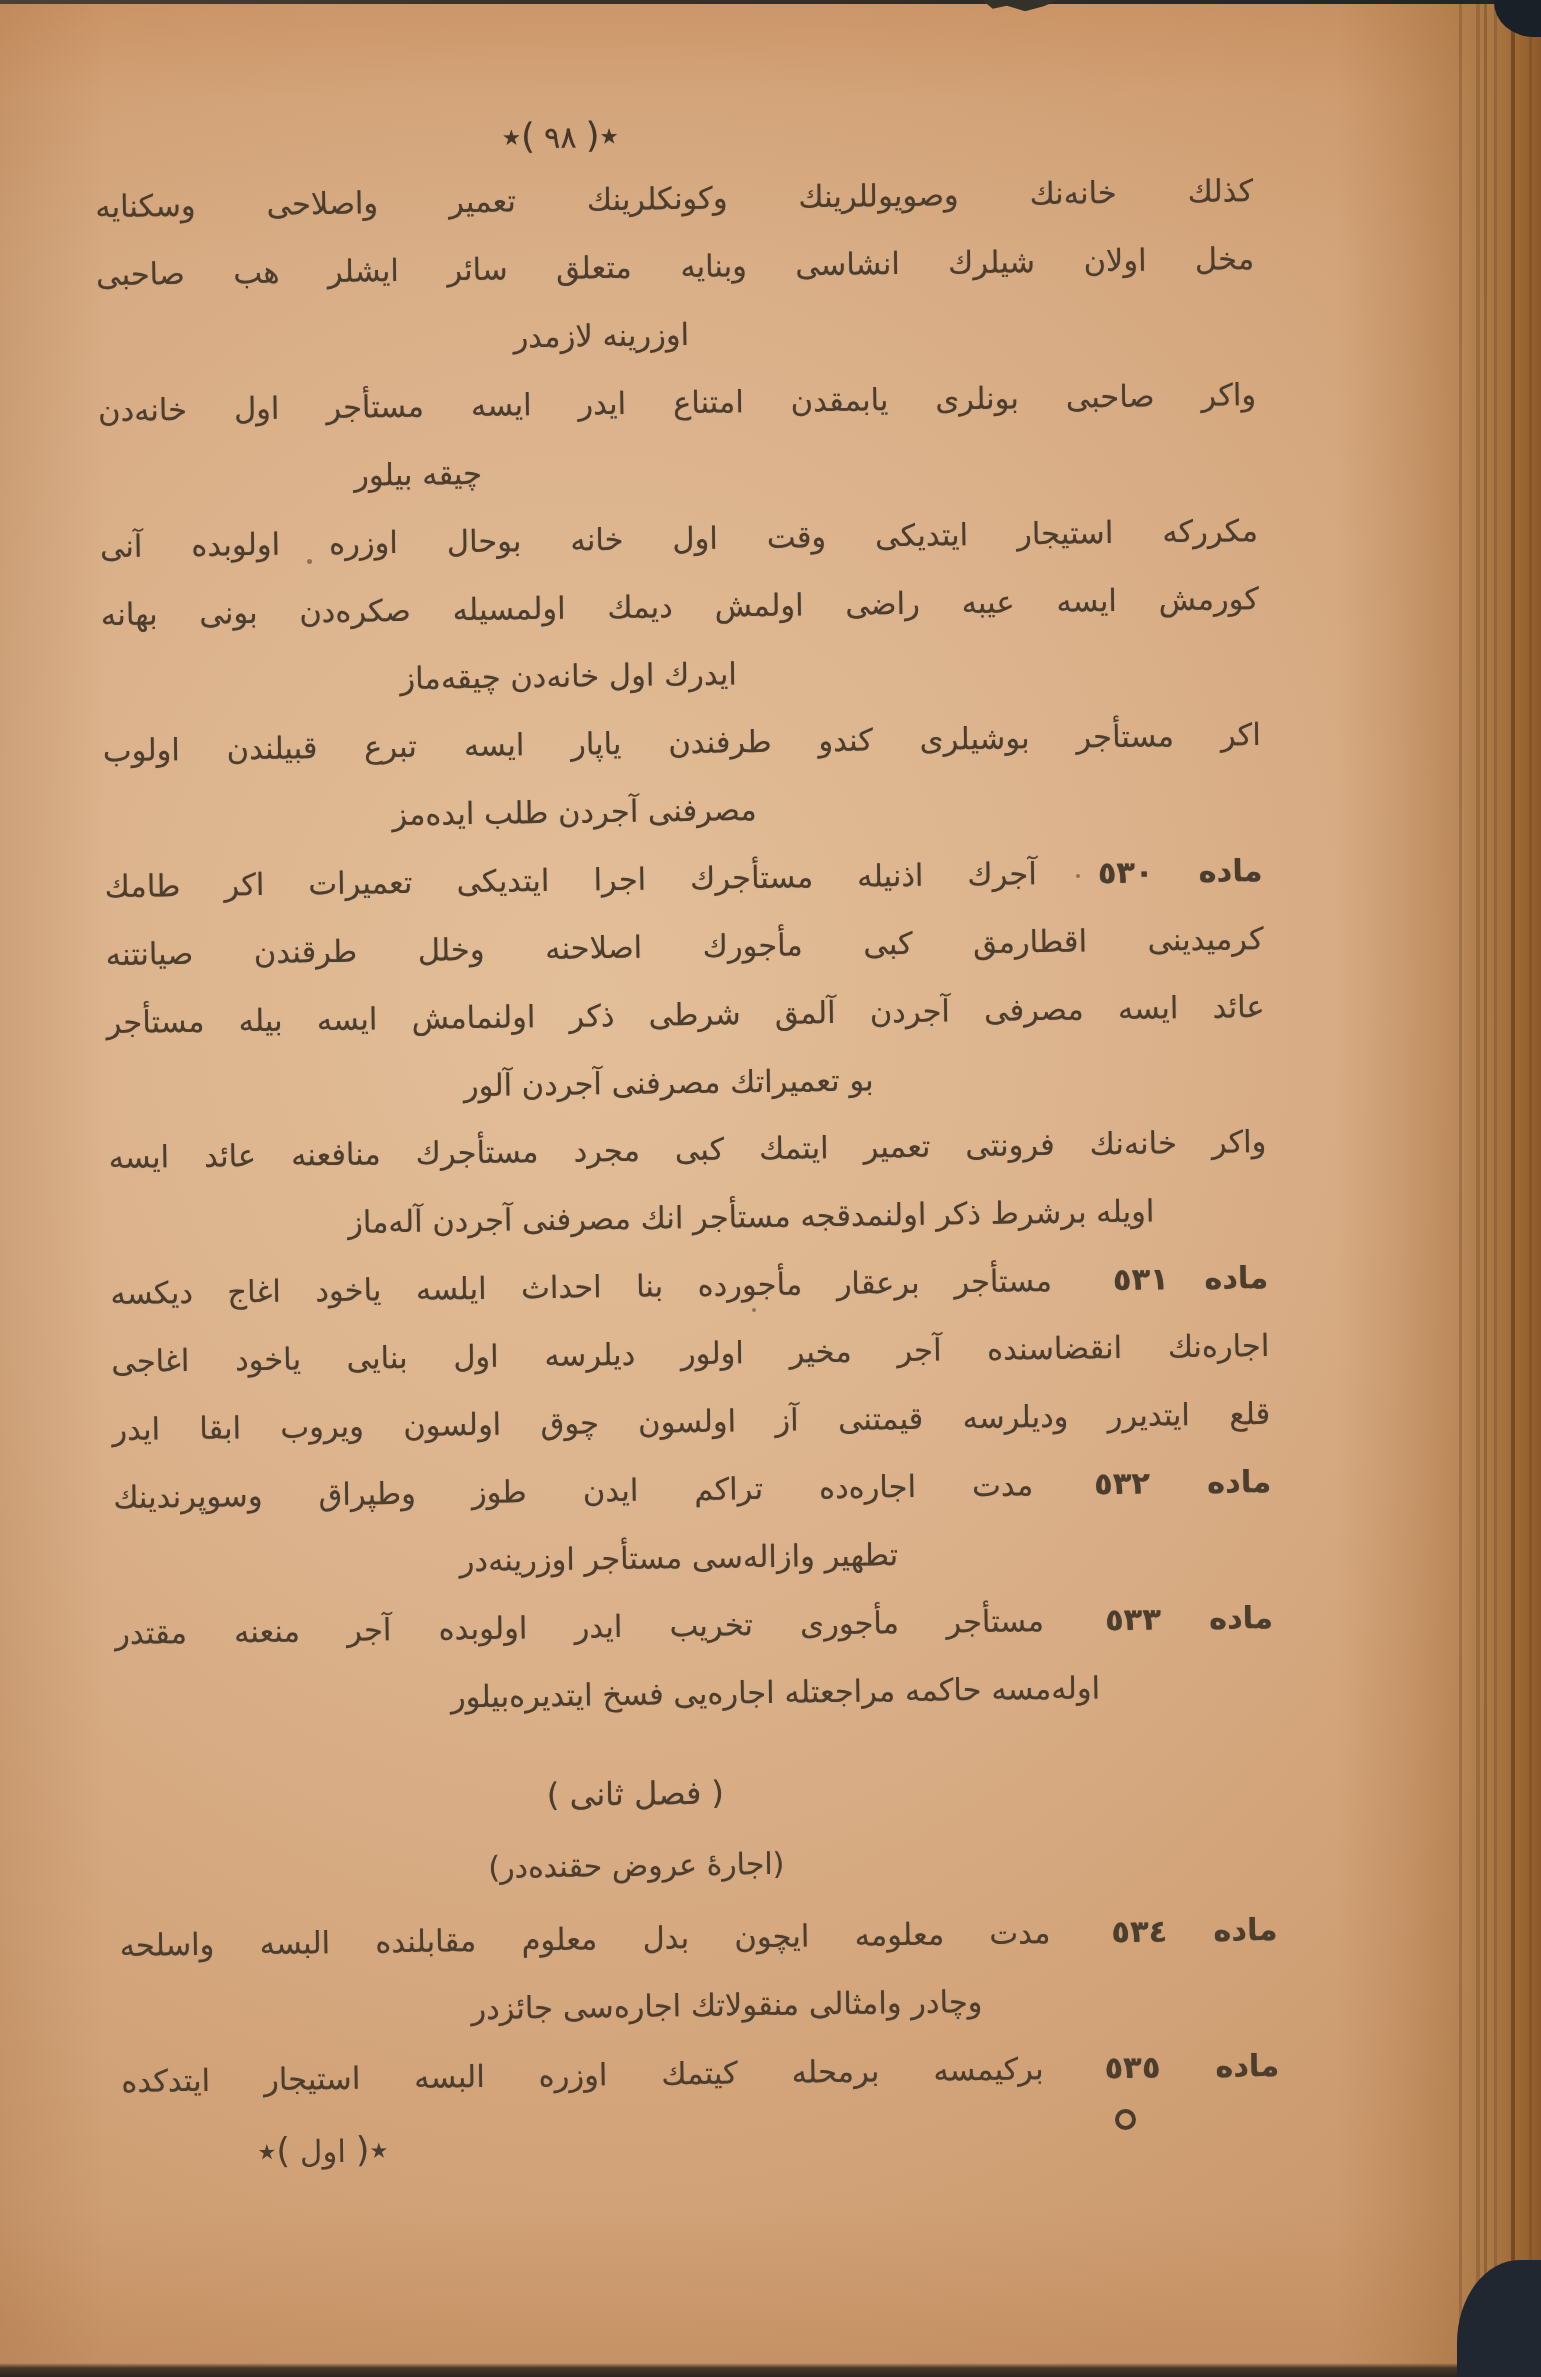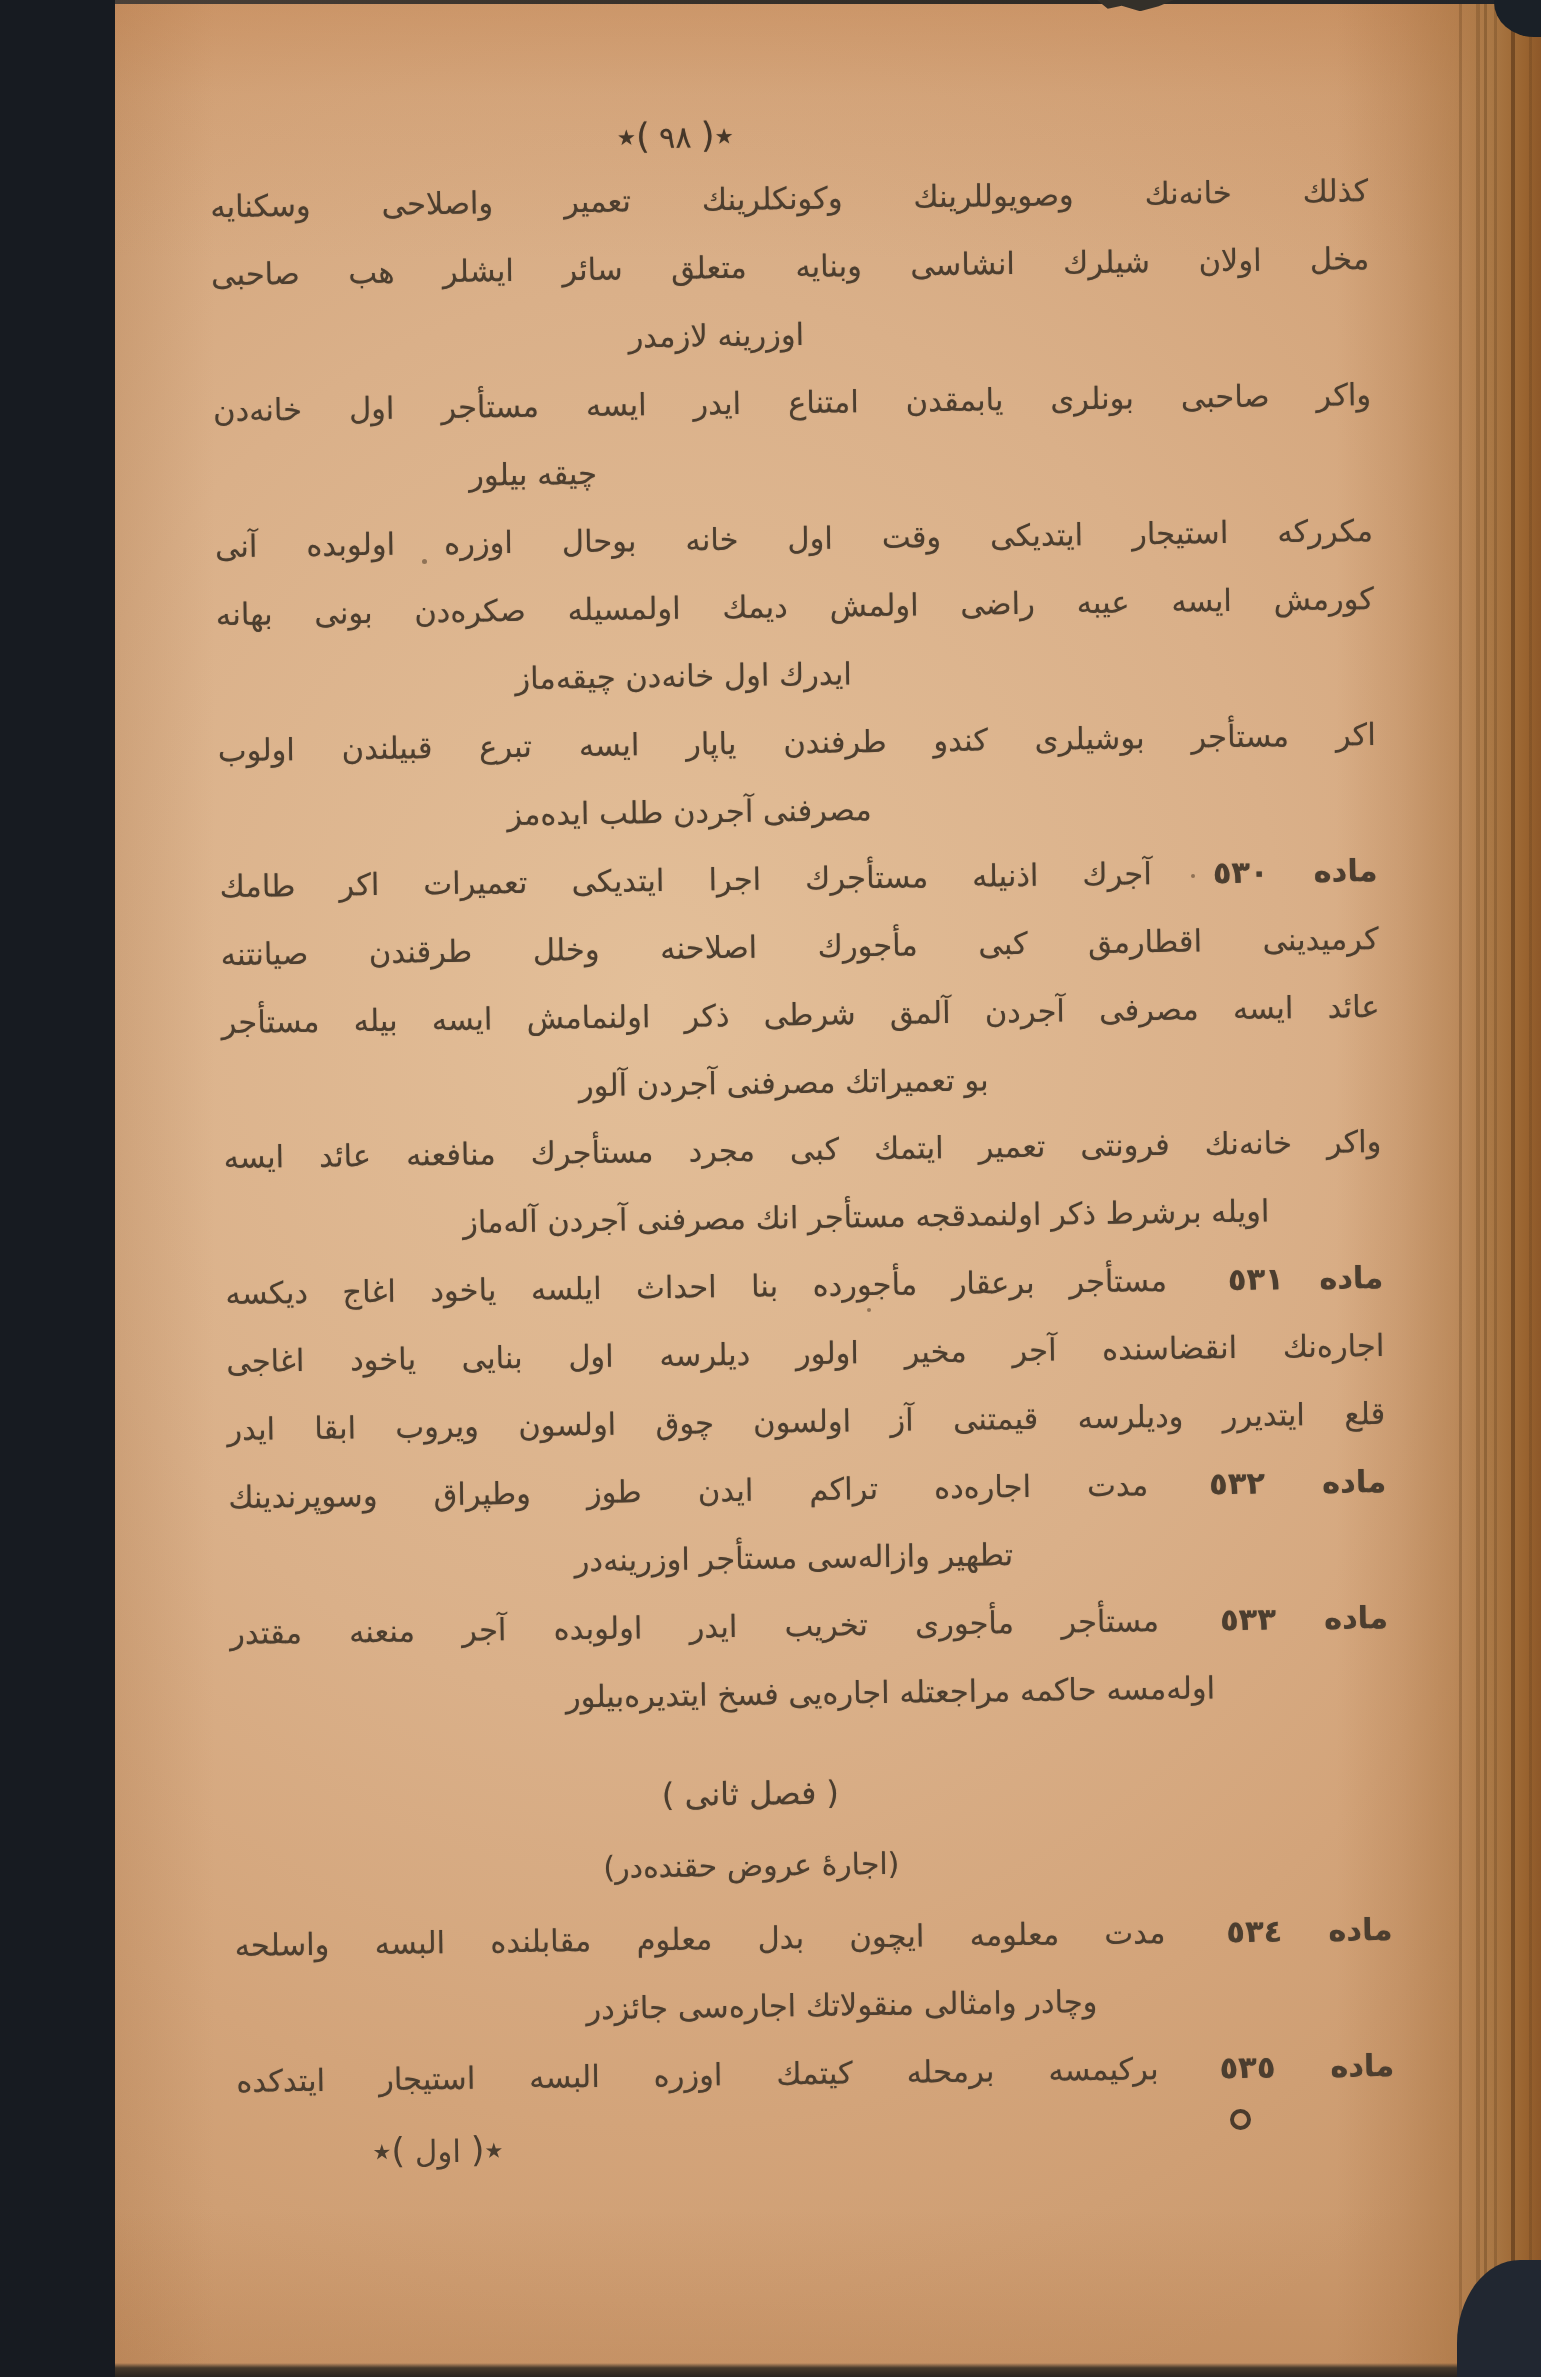--- a/index.html
+++ b/index.html
@@ -1,17 +1,17 @@
 <!DOCTYPE html>
 <html lang="ota" dir="rtl" style="font-size:14px"><head>
 <meta charset="utf-8">
 <style>
   html,body{margin:0;padding:0;background:#171b21;}
   .page{
-    position:relative;width:1426px;height:2377px;overflow:hidden;
+    position:relative;width:1541px;height:2377px;overflow:hidden;
     background:
       radial-gradient(ellipse 1306px 1480px at 38% 42%, #e3bf99 0%, #dab089 48%, #d3a47a 76%, #cb9a6e 100%);
     font-family:"DejaVu Sans",sans-serif;
   }
   .tint{position:absolute;inset:0;pointer-events:none;
     background:
       linear-gradient(180deg, rgba(183,112,58,0.32) 0%, rgba(183,112,58,0.10) 4%, rgba(0,0,0,0) 11%),
       linear-gradient(0deg, rgba(164,100,50,0.22) 0%, rgba(0,0,0,0) 7%),
       linear-gradient(90deg, rgba(146,92,48,0.18) 0%, rgba(0,0,0,0) 7%);
   }

